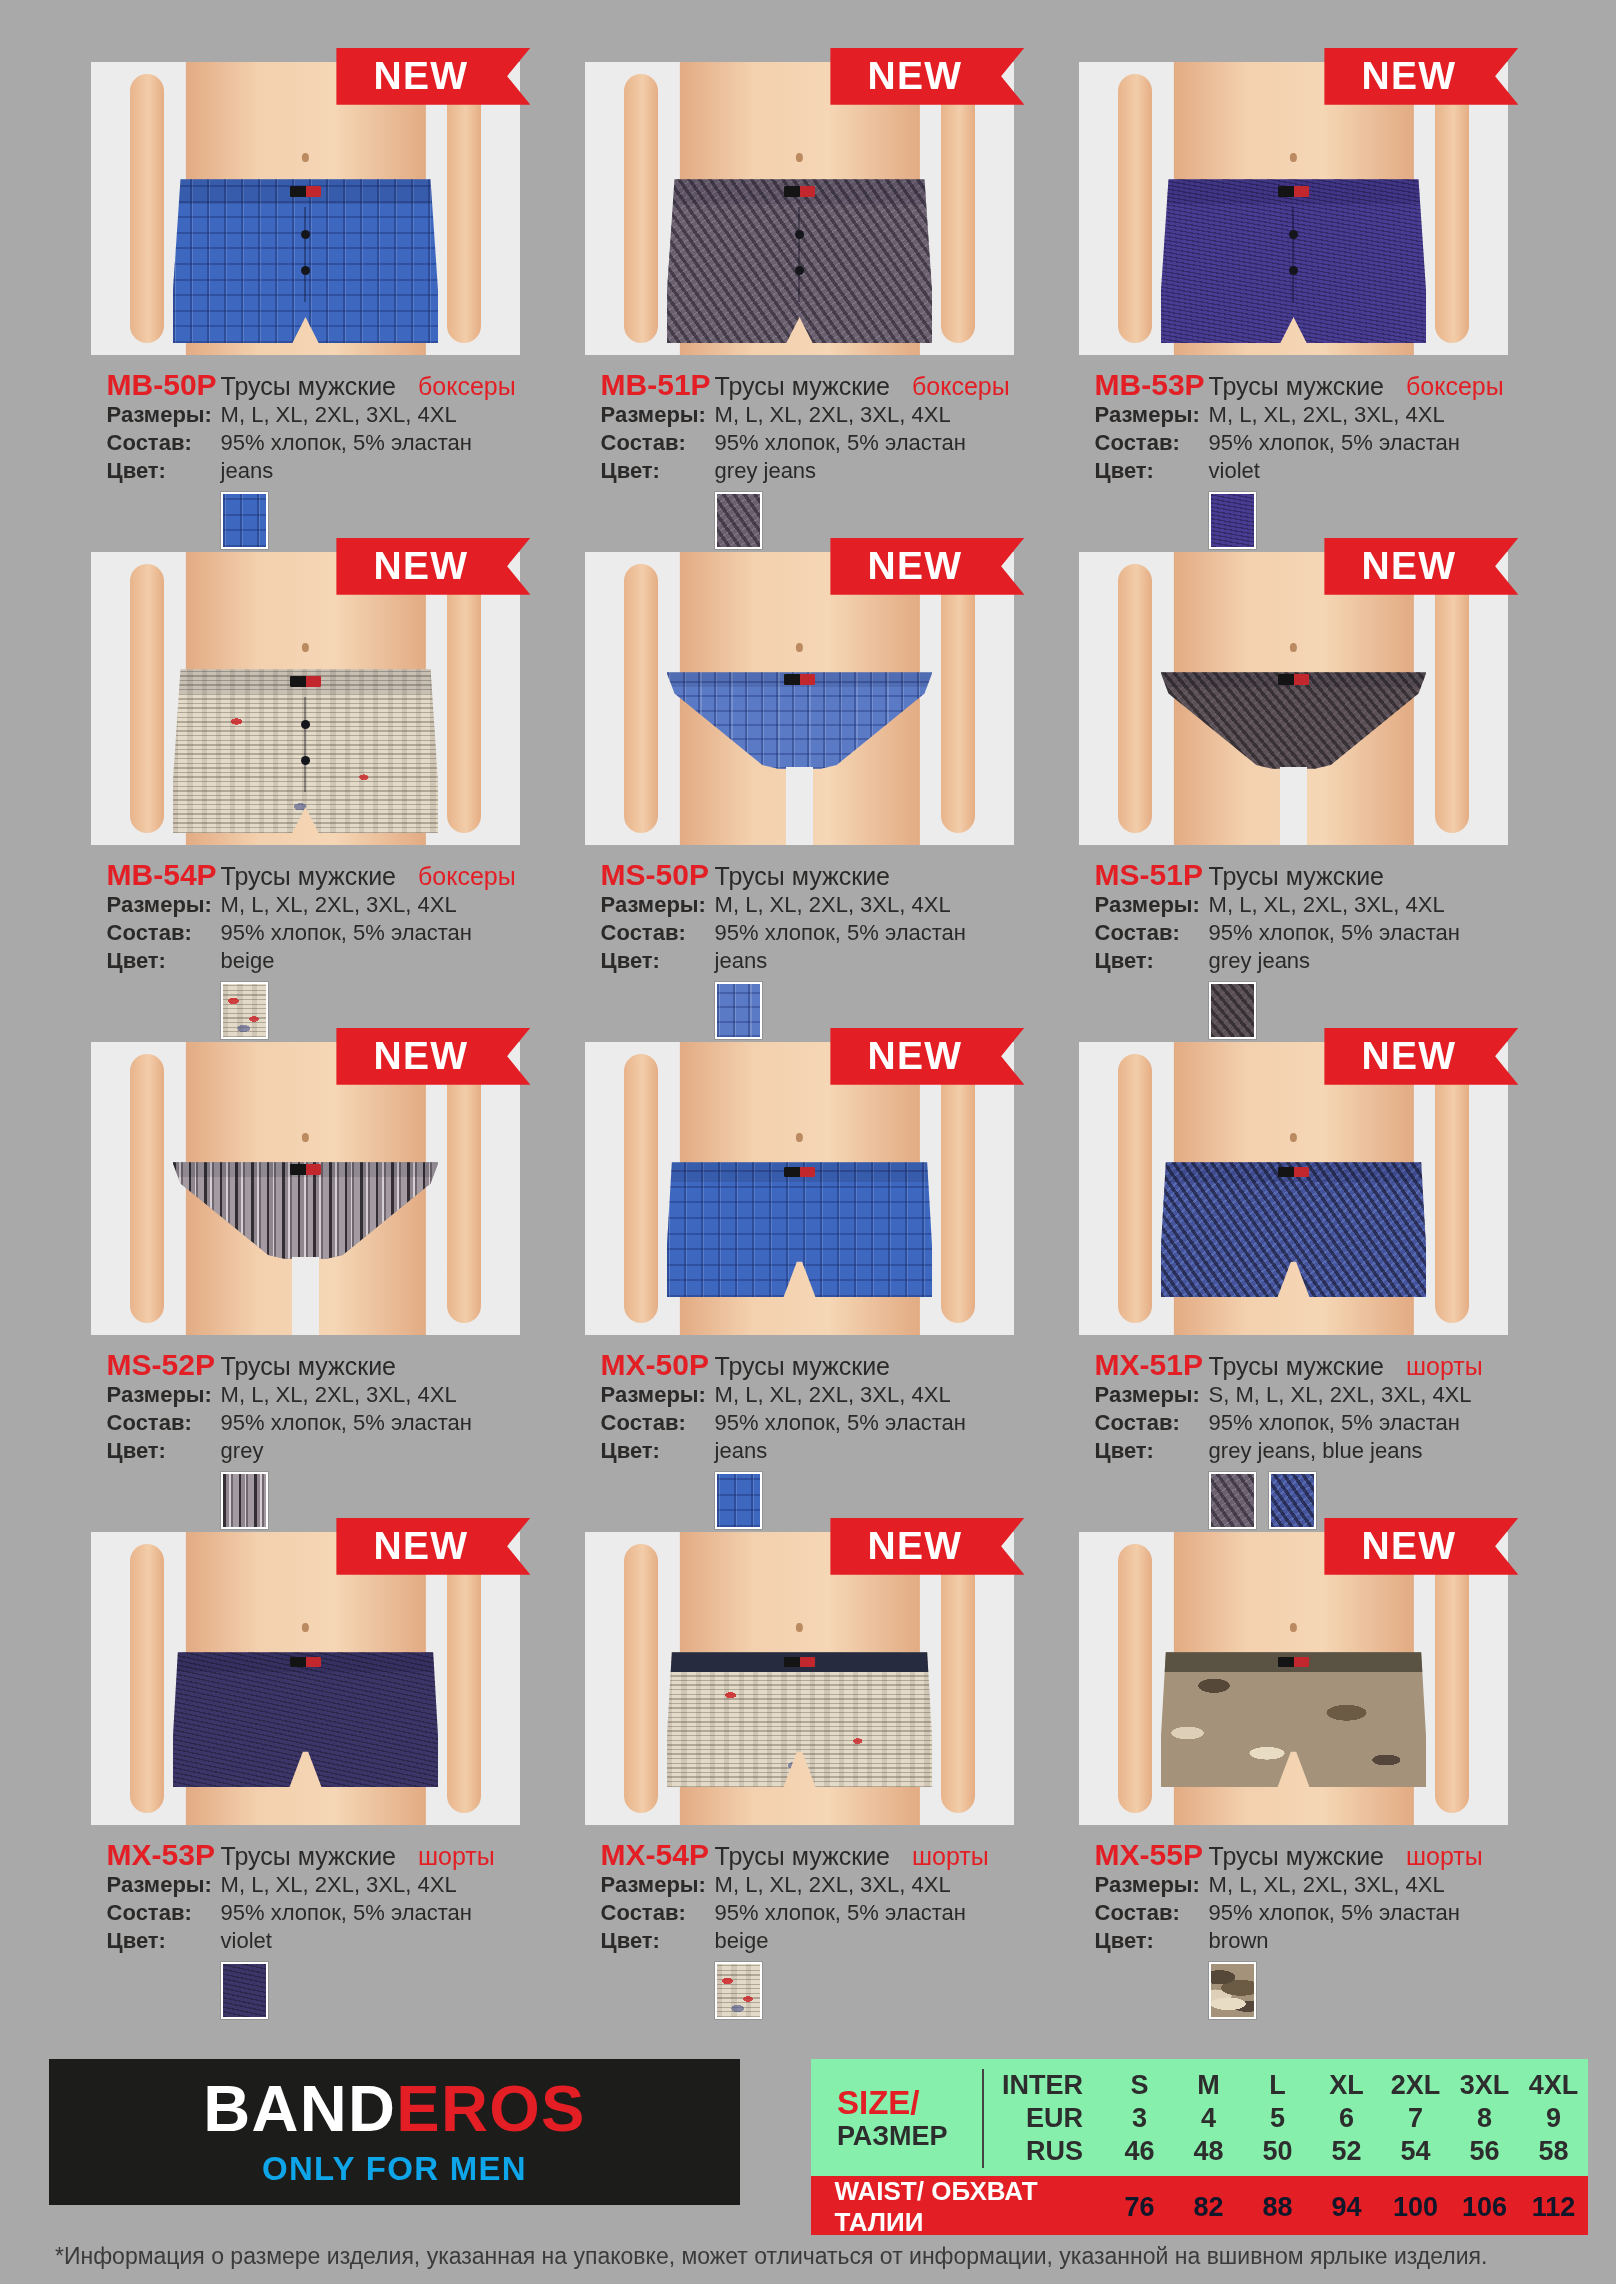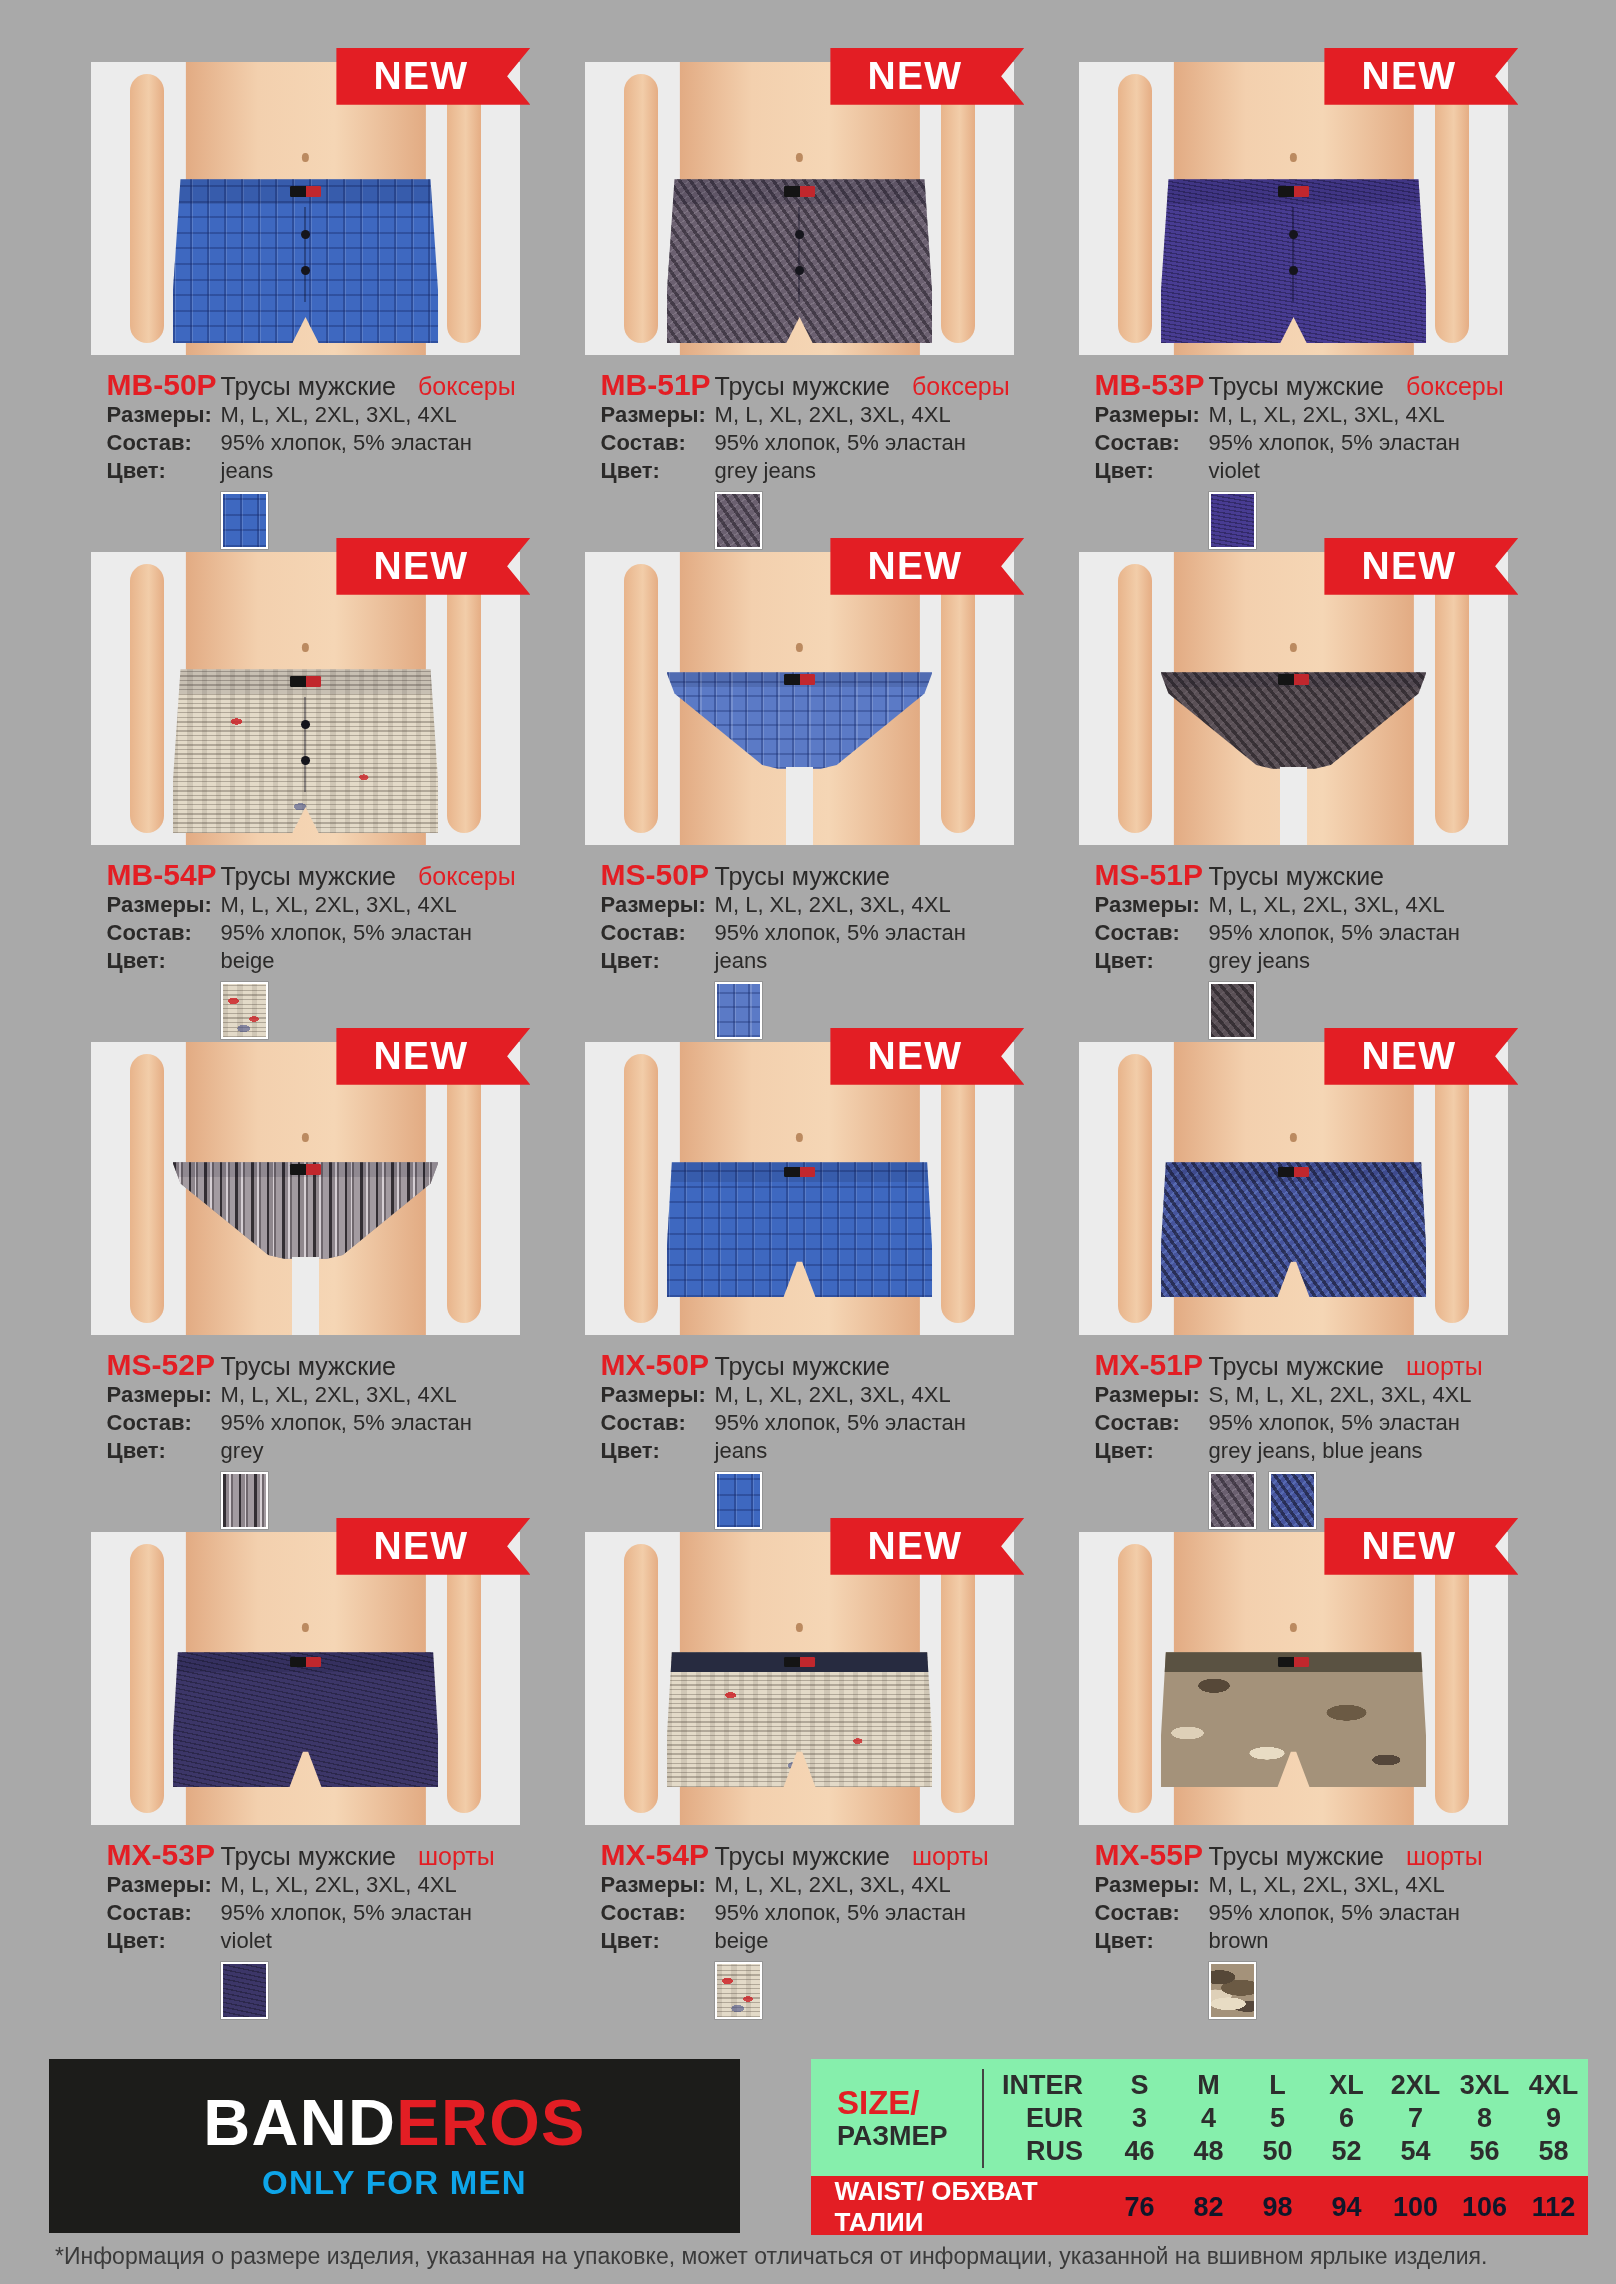--- a/index.html
+++ b/index.html
@@ -74,21 +74,21 @@
   .row1{display:flex;align-items:baseline;height:33px;}
   .code{flex:0 0 114px;color:#e31e24;font-weight:bold;font-size:30px;}
   .t-main{font-size:25px;}
   .t-sub{font-size:25px;color:#e31e24;margin-left:22px;}
   .spec{display:grid;grid-template-columns:114px 1fr;line-height:28px;font-size:22px;}
   .lbl{font-weight:bold;}
   .swatches{margin-left:114px;margin-top:6.5px;display:flex;gap:13px;}
   .swatch{display:block;width:43px;height:53px;border:2px solid #fff;box-shadow:0 0 0 0.7px rgba(0,0,0,.18);}
 
   
-  .logo-box{position:absolute;left:49px;top:2059px;width:691px;height:174px;background:#1c1c1a;
+  .logo-box{position:absolute;left:49px;top:2059px;width:691px;height:146px;background:#1c1c1a;
             display:flex;flex-direction:column;align-items:center;justify-content:center;}
   .logo-line1{font-size:65px;font-weight:bold;letter-spacing:1.3px;color:#fff;line-height:1;}
   .logo-line1 .red{color:#e31e24;}
   .logo-line2{font-size:33px;font-weight:bold;color:#0ea5e9;letter-spacing:1.3px;margin-top:9px;}
 
   .size-table{position:absolute;left:811px;top:2059px;width:777px;}
   .tbl-top{display:flex;background:#86efac;padding:10.4px 0 7.8px;justify-content:space-between;}
   .size-cell{width:173px;box-sizing:border-box;border-right:2px solid #444;display:flex;flex-direction:column;justify-content:center;padding-left:26px;}
   .size-red{color:#e31e24;font-weight:bold;font-size:33px;line-height:1.05;}
   .size-dark{color:#2d2d2d;font-weight:bold;font-size:27px;line-height:1.15;}
@@ -635,21 +635,21 @@
           <span class="tcell">54</span>
           <span class="tcell">56</span>
           <span class="tcell">58</span>
         </div>
       </div>
     </div>
     <div class="tbl-red">
       <span class="wlabel">WAIST/ ОБХВАТ ТАЛИИ</span>
       <span class="tcell">76</span>
       <span class="tcell">82</span>
-      <span class="tcell">98</span>
+      <span class="tcell">88</span>
       <span class="tcell">94</span>
       <span class="tcell">100</span>
       <span class="tcell">106</span>
       <span class="tcell">112</span>
     </div>
   </div>
 
   <div class="footnote">*Информация о размере изделия, указанная на упаковке, может отличаться от информации, указанной на вшивном ярлыке изделия.</div>
 </div>
 

